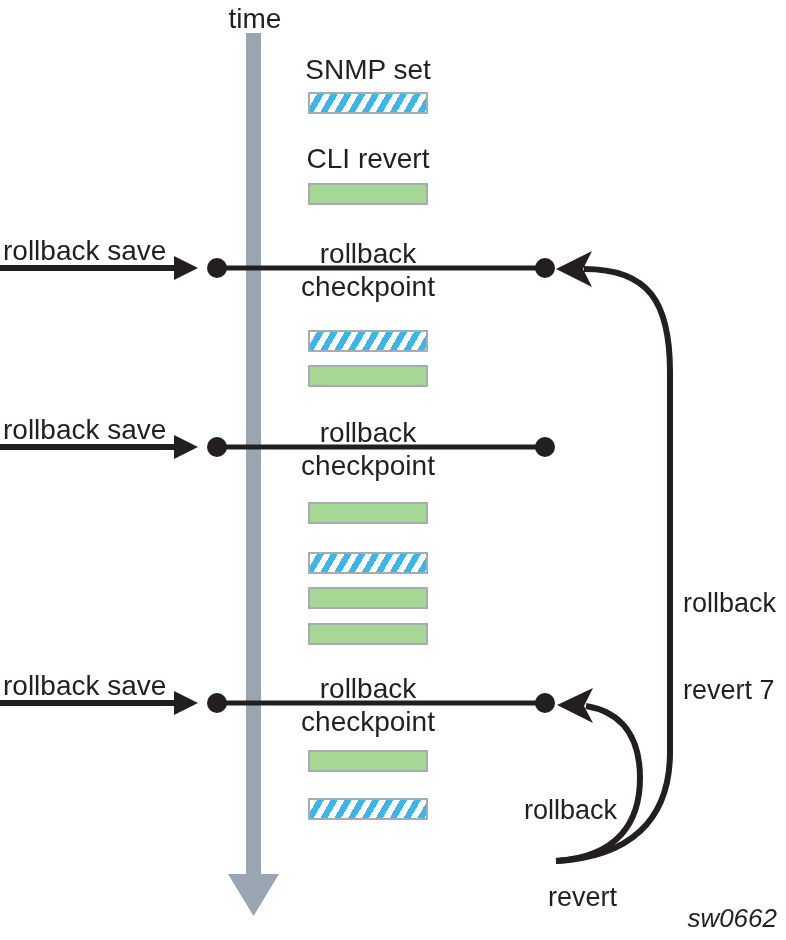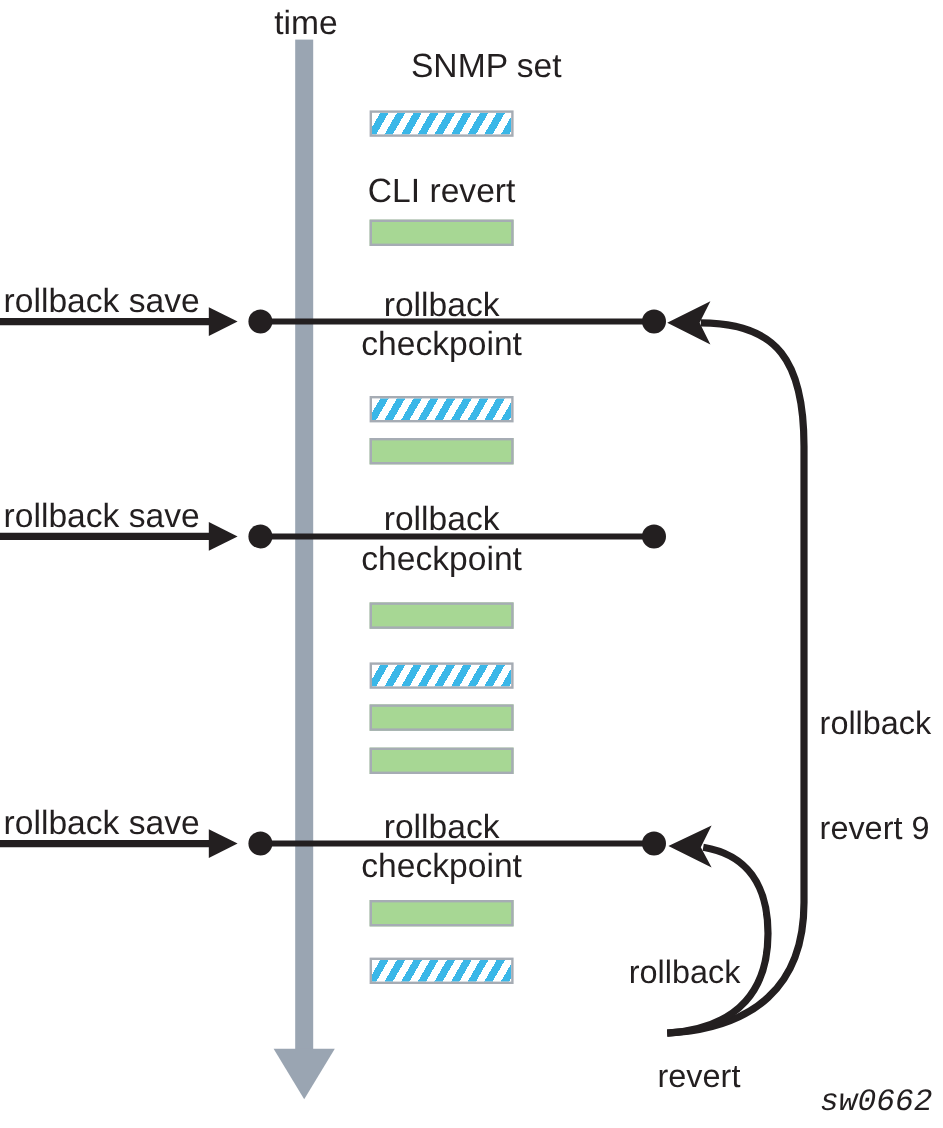--- a/index.html
+++ b/index.html
@@ -24,21 +24,21 @@
     background:repeating-linear-gradient(
       120deg,
       #ffffff 0px, #ffffff 6px,
       var(--snmp,#3ab7e8) 6px, var(--snmp,#3ab7e8) 12px
     );
   }
   #revert-latest-label{right:169px;text-align:right;font-size:27px;line-height:29px;}
   #revert1-label{left:683px;font-size:27px;line-height:29px;}
   #watermark{
     position:absolute;z-index:3;right:9px;top:903px;
-    font-family:Liberation Mono, monospace;font-style:italic;font-size:26px;
+    font-family:Liberation Sans, sans-serif;font-style:italic;font-size:26px;
   }
 </style>
 </head>
 <body>
 
 <div id="canvas" style="--ink: #231f20; --snmp: #3ab7e8; --cli: #a7d794; --barborder: #a6acb4; --timebar: #9aa5b2;">
 
   <svg id="wires" width="786" height="940" viewBox="0 0 786 940">
 
     <g>
@@ -82,38 +82,38 @@
     </g>
     <g>
       <line x1="217" y1="703" x2="545" y2="703" stroke="var(--ink,#231f20)" stroke-width="5"></line>
       <circle cx="217" cy="703" r="10" fill="var(--ink,#231f20)"></circle>
       <circle cx="545" cy="703" r="10" fill="var(--ink,#231f20)"></circle>
     </g>
   </svg>
 
   <div class="label" style="left:215px;top:4px;width:80px;text-align:center;">time</div>
 
-  <div class="label center" style="top:40px;text-align:right;">SNMP set</div>
+  <div class="label center" style="top:55px;">SNMP set</div>
   <div class="label center" style="top:144px;">CLI revert</div>
 
   <div class="label" style="left:3px;top:236px;">rollback save</div>
   <div class="label center" style="top:239px;">rollback</div>
   <div class="label center" style="top:272px;">checkpoint</div>
 
   <div class="label" style="left:3px;top:415px;">rollback save</div>
   <div class="label center" style="top:418px;">rollback</div>
   <div class="label center" style="top:451px;">checkpoint</div>
 
   <div class="label" style="left:3px;top:671px;">rollback save</div>
   <div class="label center" style="top:674px;">rollback</div>
   <div class="label center" style="top:707px;">checkpoint</div>
 
   <div class="label" id="revert1-label" style="top:531px;">
     <div>rollback</div>
-    <div>revert 9</div>
+    <div>revert 7</div>
   </div>
 
   <div class="label" id="revert-latest-label" style="top:738px;">
     <div>rollback</div>
     <div>revert</div>
     
   </div>
 
   <div id="watermark">sw0662</div>
 

